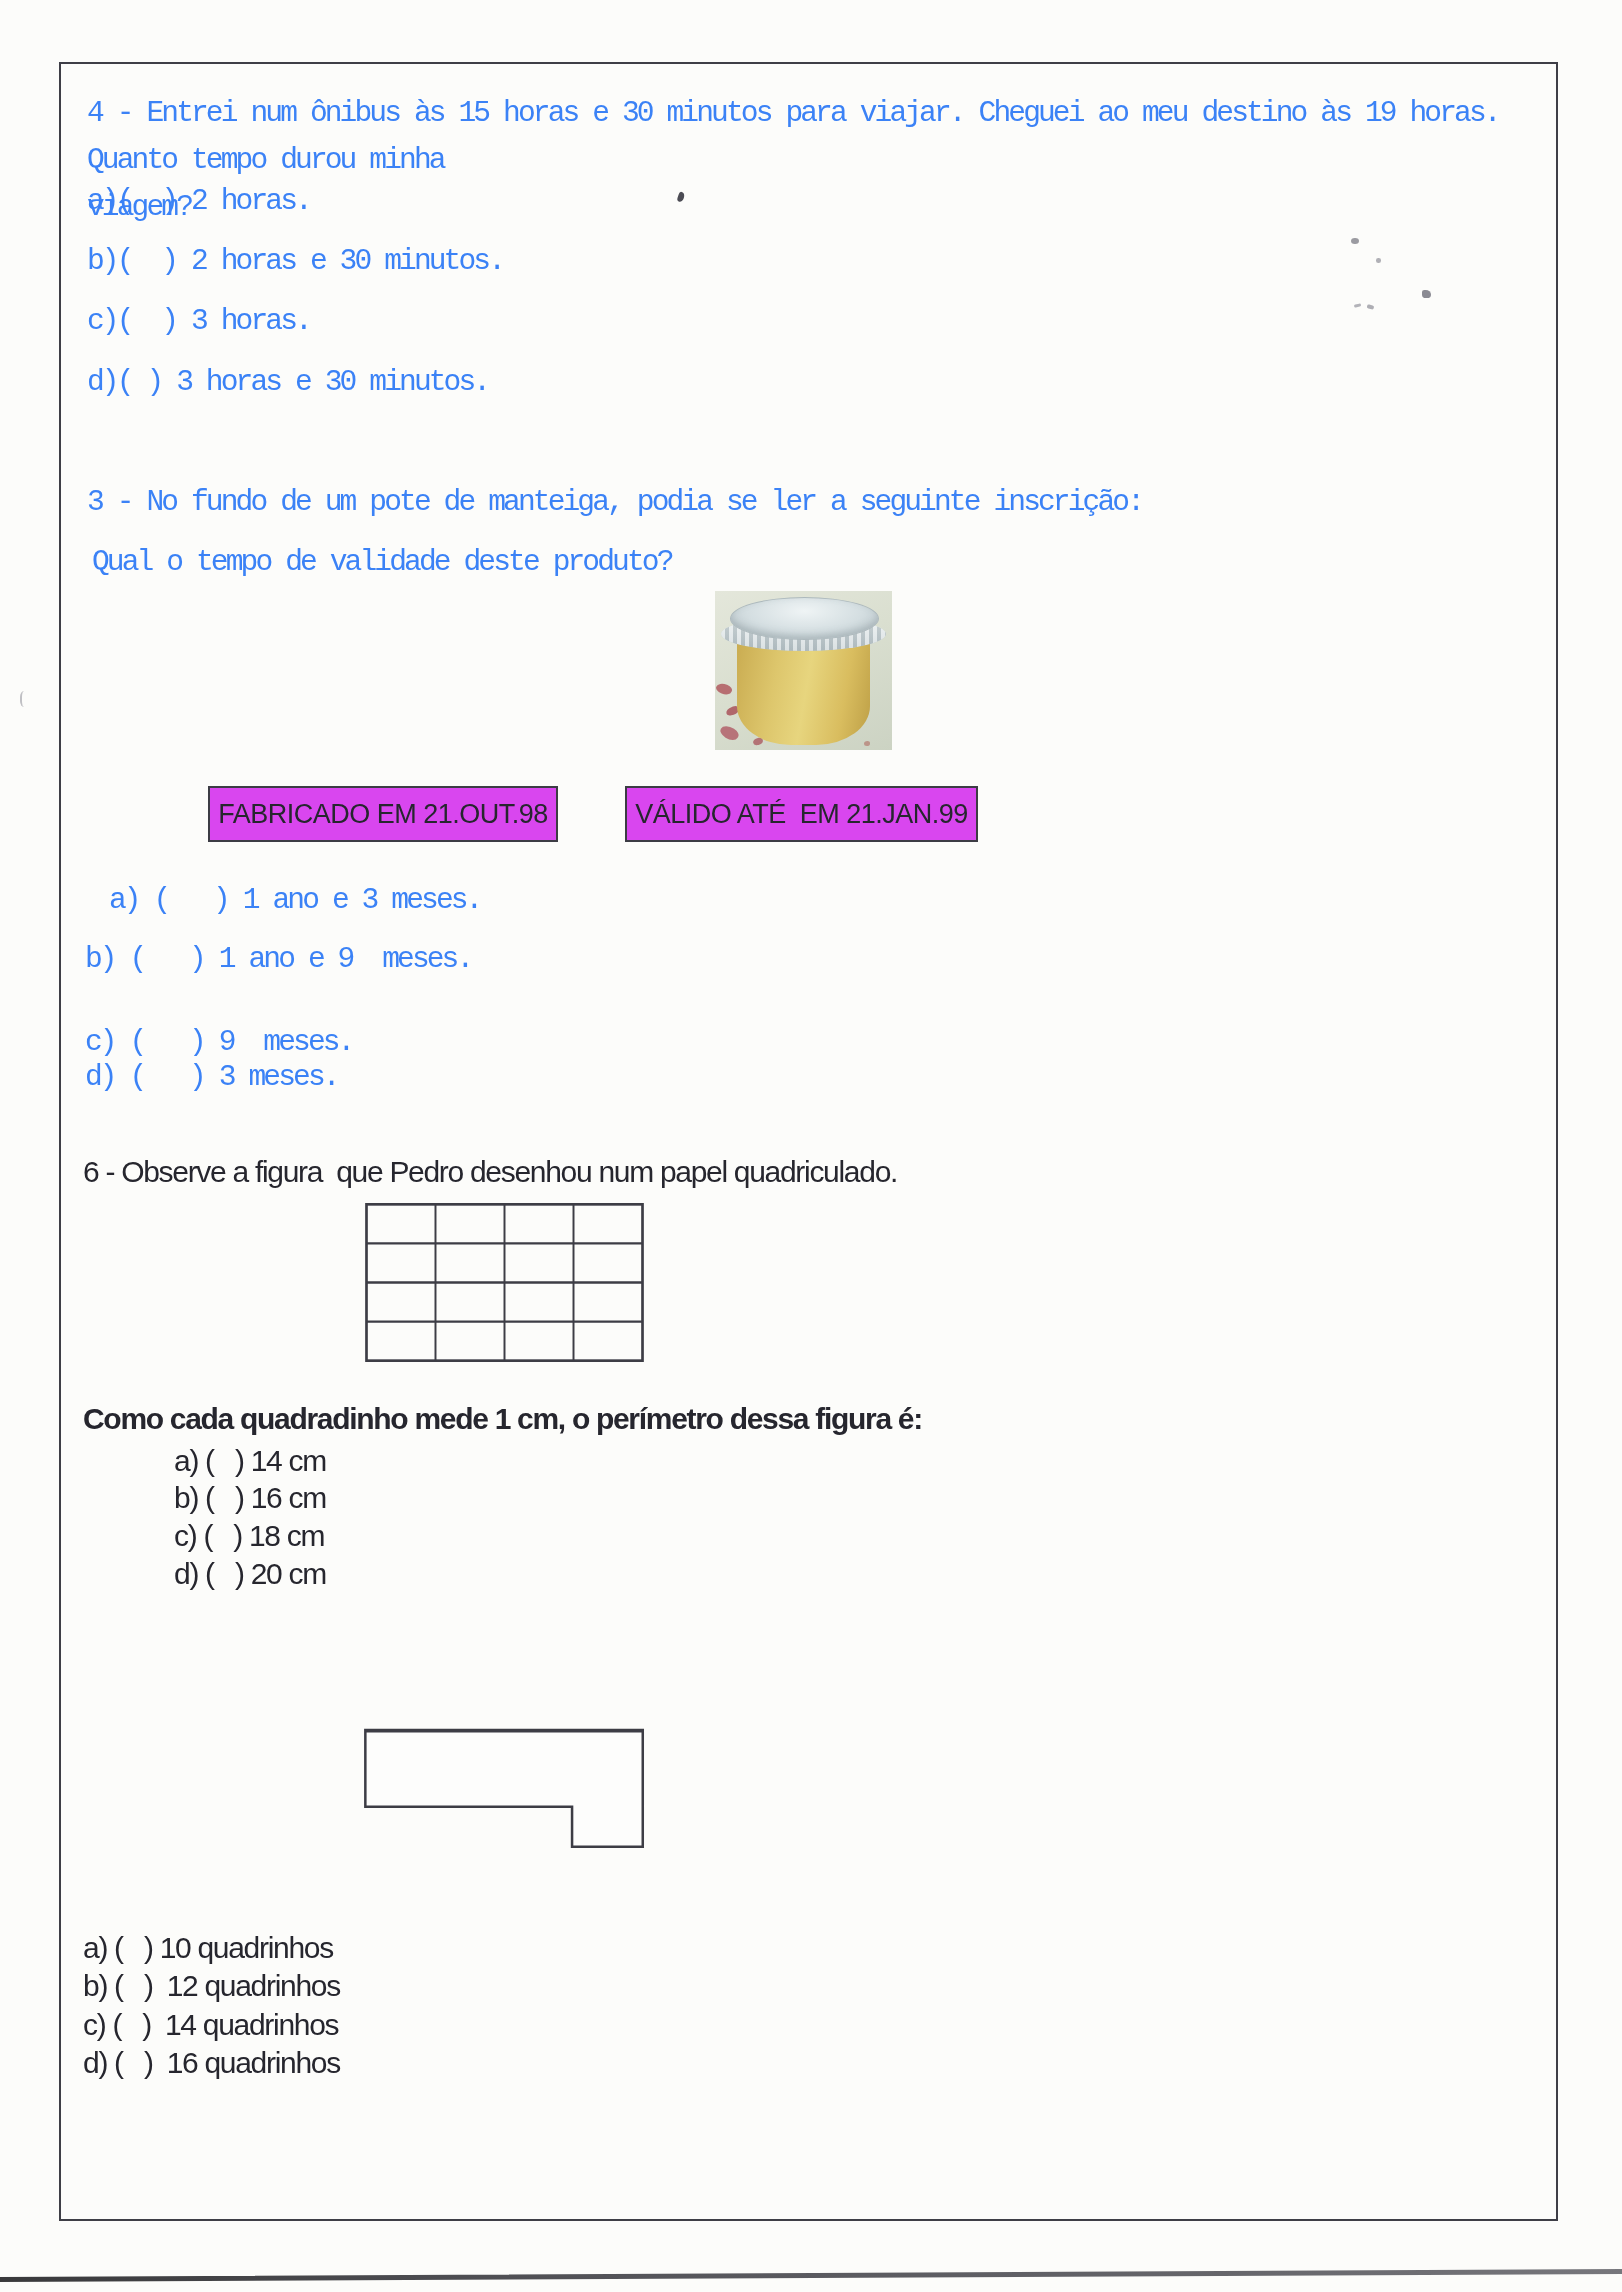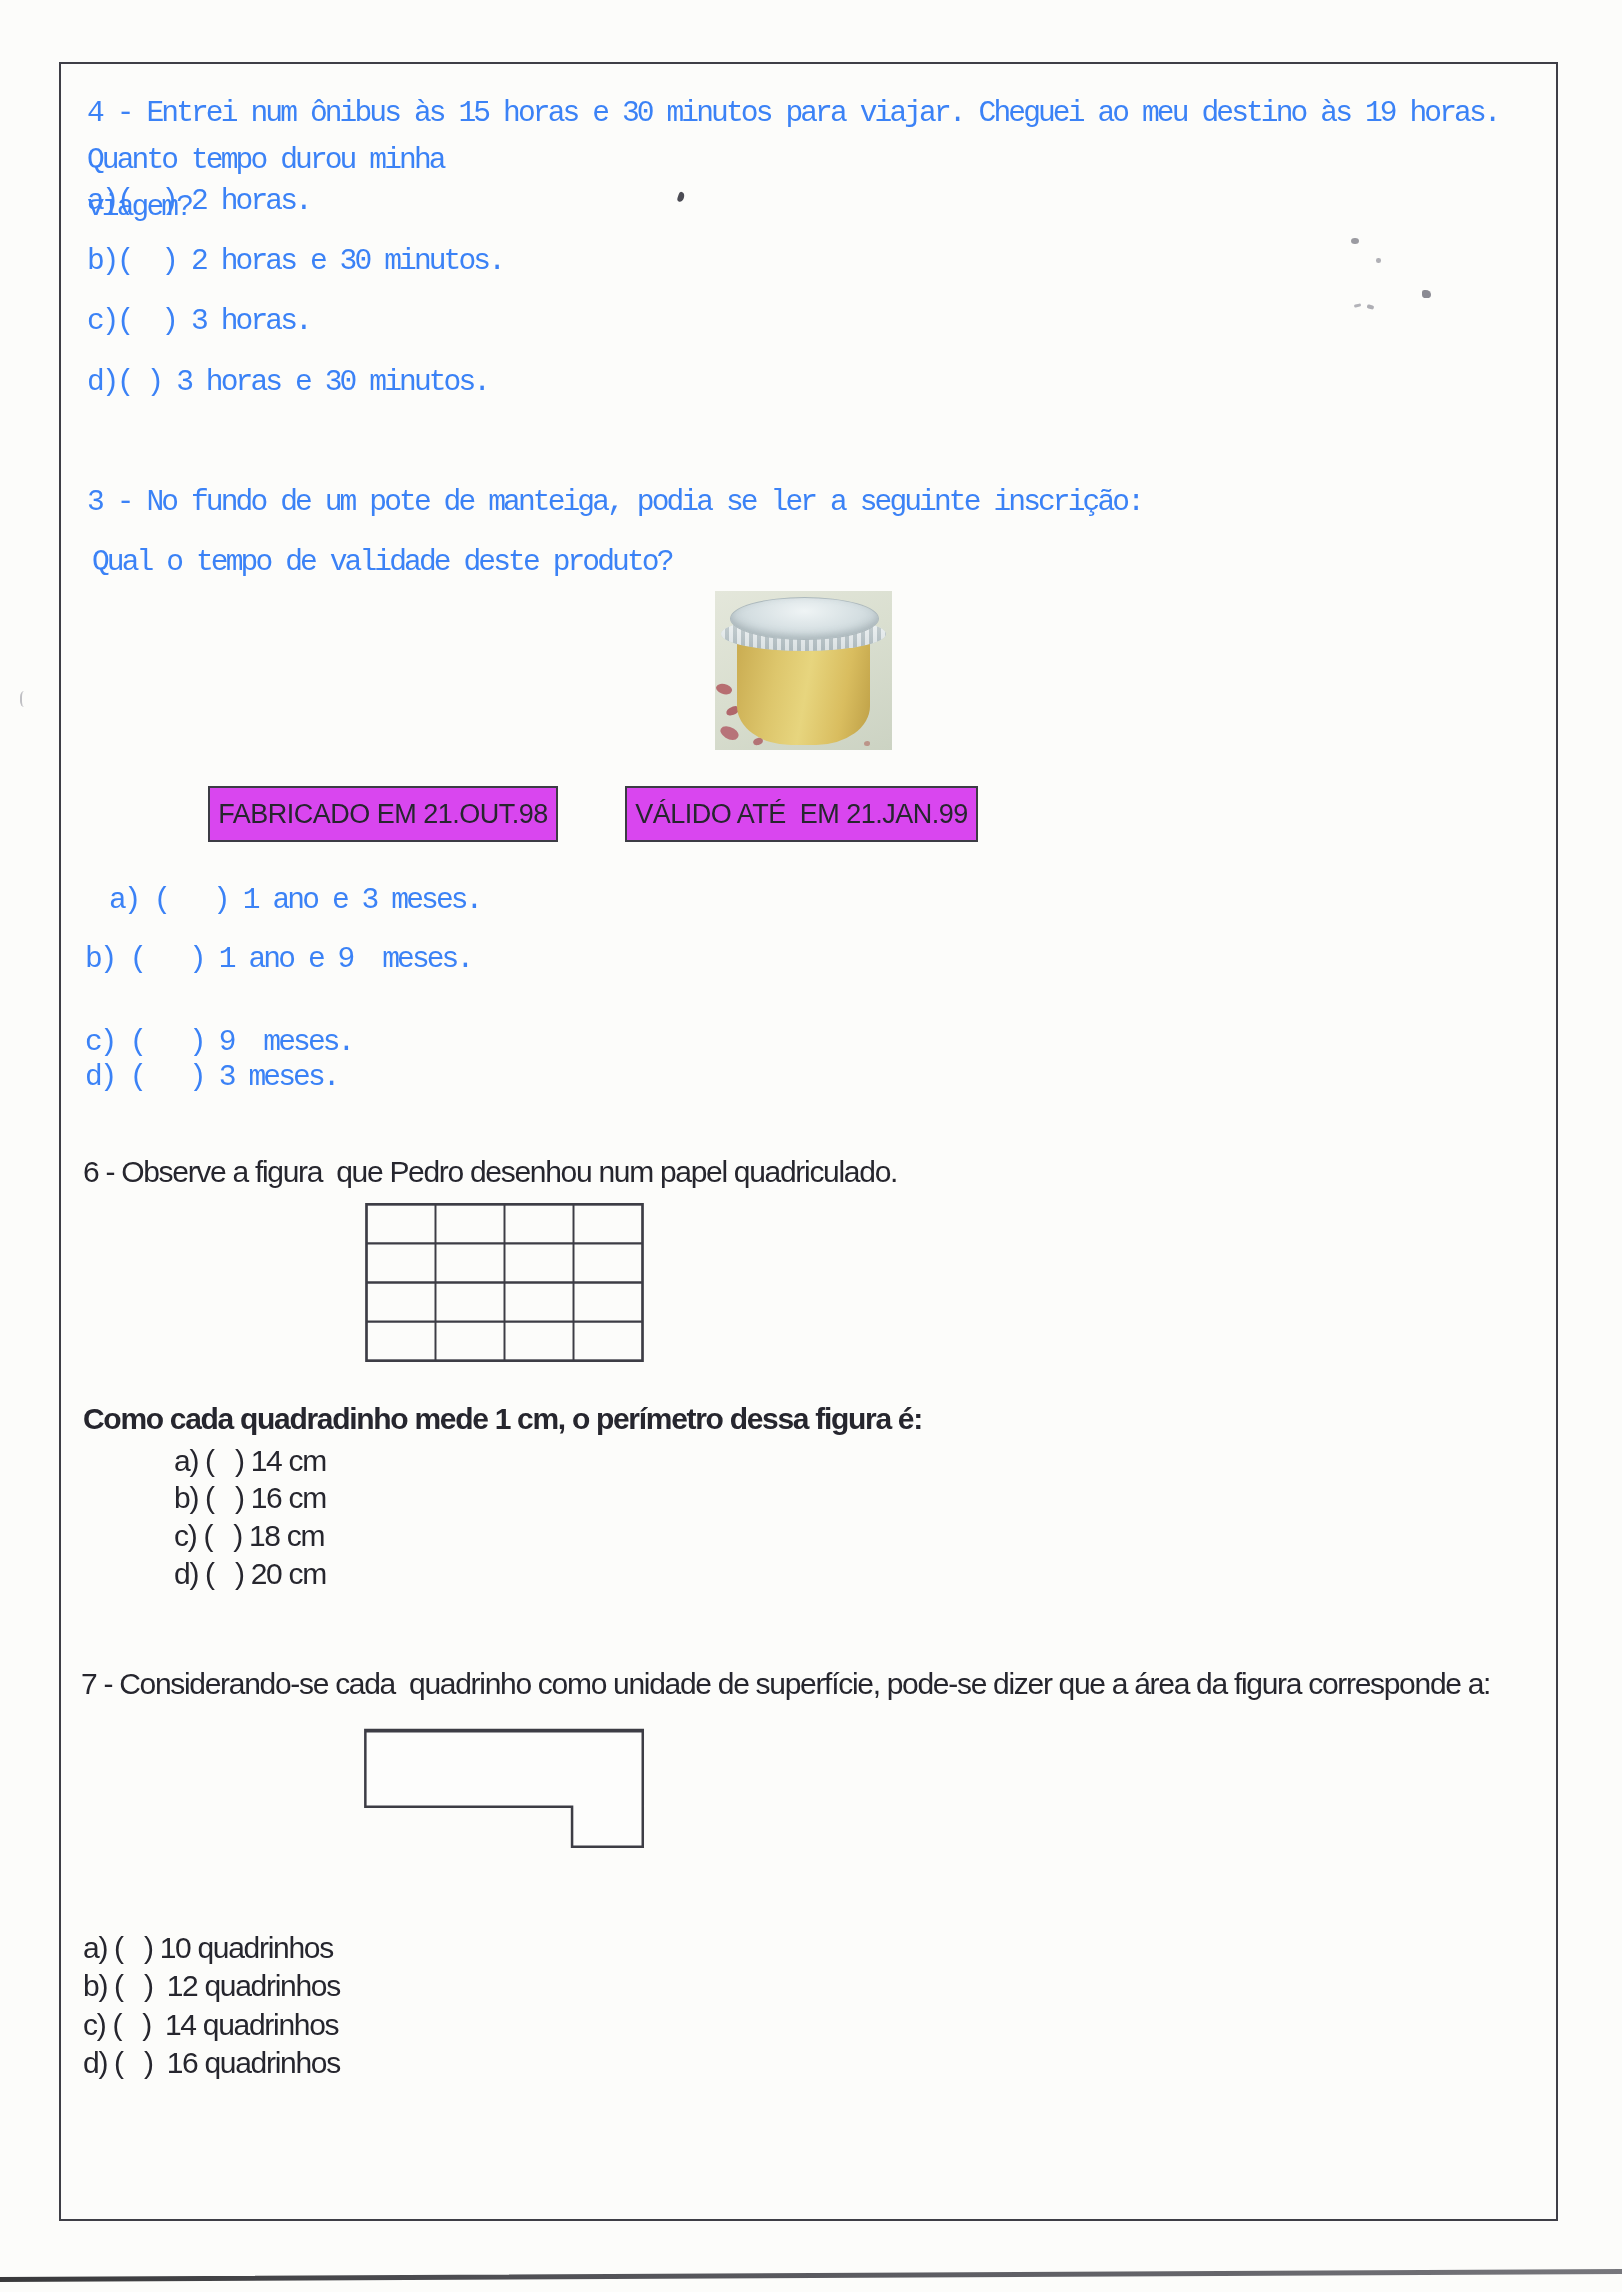--- a/index.html
+++ b/index.html
@@ -168,21 +168,20 @@
     <line x1="1.5" y1="89" x2="310.5" y2="89" stroke="#3d3d45" stroke-width="2.6"></line>
     <line x1="1.5" y1="132.75" x2="310.5" y2="132.75" stroke="#3d3d45" stroke-width="2.6"></line>
   </svg>
 
   <div class="txt arial q6-question nowrap">Como cada quadradinho mede 1 cm, o perímetro dessa figura é:</div>
   <div class="txt arial q6-opt-a">a) (   ) 14 cm</div>
   <div class="txt arial q6-opt-b">b) (   ) 16 cm</div>
   <div class="txt arial q6-opt-c">c) (   ) 18 cm</div>
   <div class="txt arial q6-opt-d">d) (   ) 20 cm</div>
 
-  <div class="txt arial q7-title nowrap">7 - Considerando-se cada  quadrinho como unidade de superfície, pode-se dizer que a área da figura corresponde a:</div>
 
   <svg class="figure-svg lshape-fig" width="281" height="121" viewBox="0 0 314 135">
     <polygon points="1.5,2 311.5,2 311.5,132.5 232.5,132.5 232.5,88 1.5,88" fill="#fdfdfc" stroke="#3d3d45" stroke-width="2.8"></polygon>
     <line x1="1.5" y1="3" x2="311.5" y2="3" stroke="#3d3d45" stroke-width="3.6"></line>
   </svg>
 
   <div class="txt arial q7-opt-a">a) (   ) 10 quadrinhos</div>
   <div class="txt arial q7-opt-b">b) (   )  12 quadrinhos</div>
   <div class="txt arial q7-opt-c">c) (   )  14 quadrinhos</div>
   <div class="txt arial q7-opt-d">d) (   )  16 quadrinhos</div>

